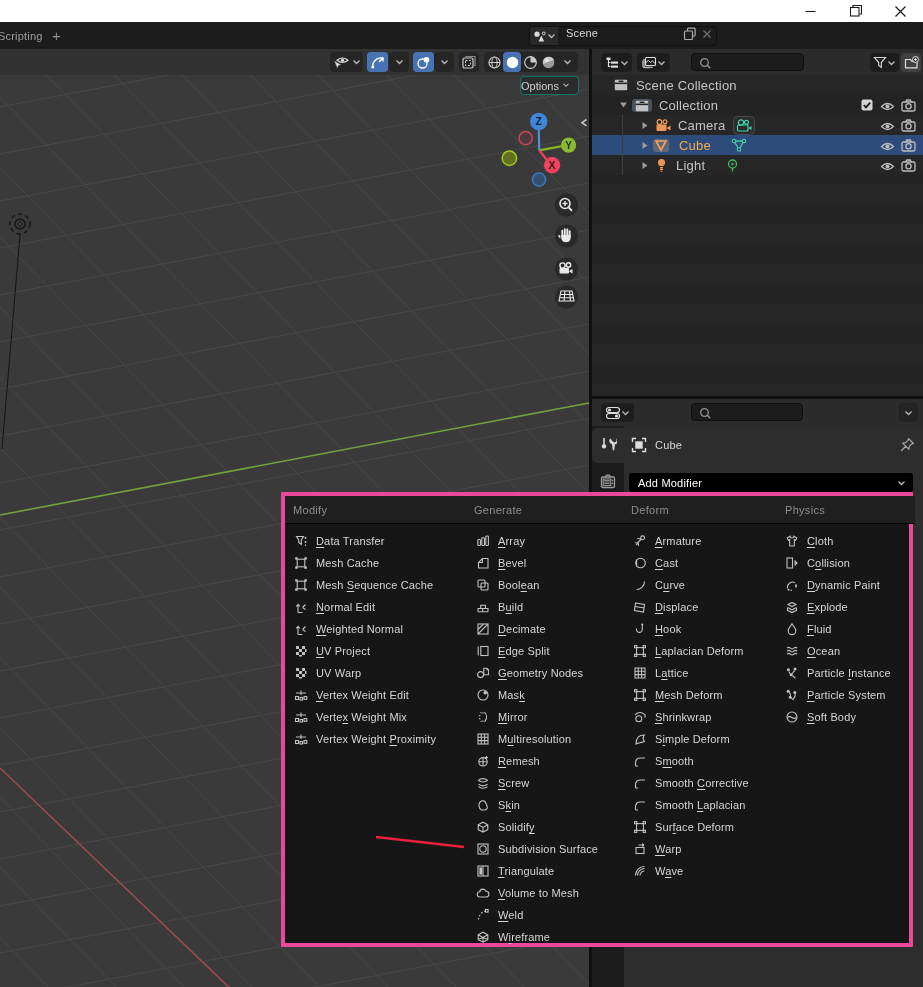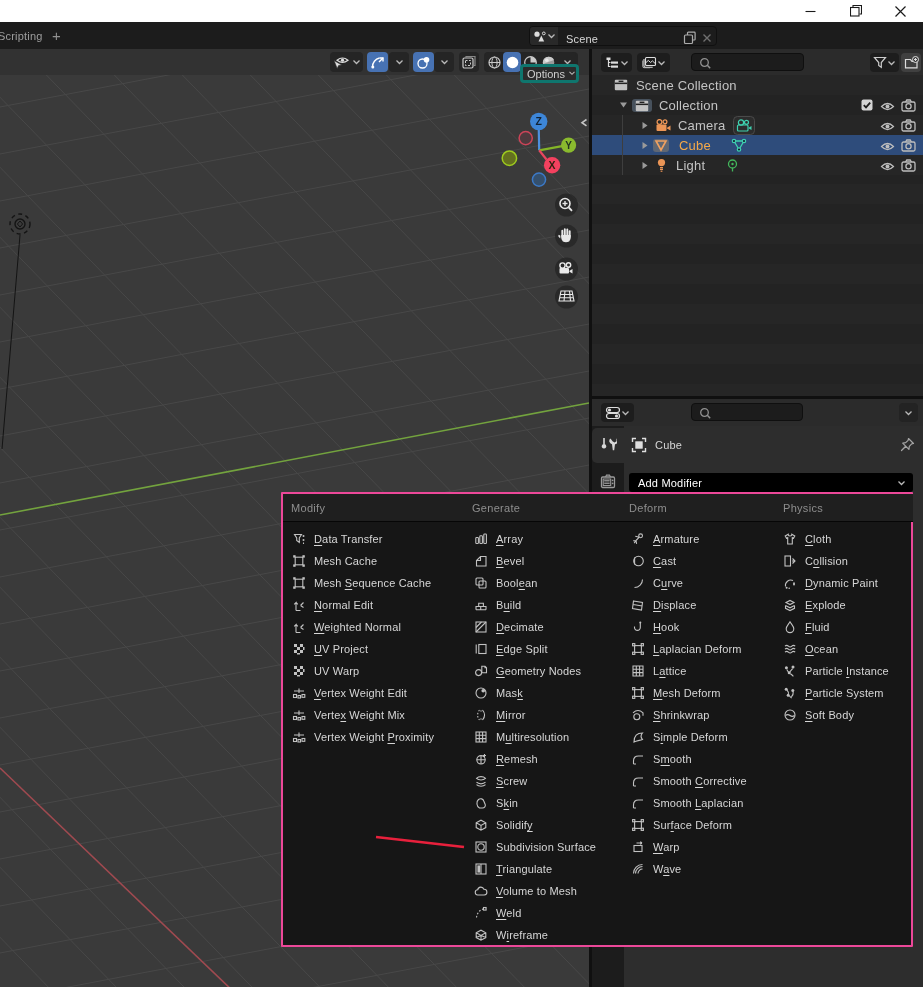--- a/index.html
+++ b/index.html
@@ -1,44 +1,44 @@
 <!DOCTYPE html>
 <html><head><meta charset="utf-8"><style>
 *{margin:0;padding:0;box-sizing:border-box;}
 html,body{width:923px;height:987px;overflow:hidden;background:#2d2d2d;
   font-family:"Liberation Sans",sans-serif;-webkit-font-smoothing:antialiased;}
 .abs{position:absolute;}
 #titlebar{position:absolute;left:0;top:0;width:923px;height:22px;background:#ffffff;}
 #topbar{position:absolute;left:0;top:22px;width:923px;height:27px;background:#1c1c1c;}
 .tabtxt{position:absolute;left:-2px;top:8px;font-size:11px;color:#9d9d9d;letter-spacing:0.2px;}
 .plus{position:absolute;left:52px;top:5px;font-size:15px;color:#909090;font-weight:400;}
-.selwidget{position:absolute;top:4px;height:20px;background:#1c1c1c;border:1px solid #101010;border-radius:4px;display:flex;align-items:flex-end;}
+.selwidget{position:absolute;top:4px;height:20px;background:#1c1c1c;border:1px solid #101010;border-radius:4px;display:flex;align-items:flex-start;}
 .selicon{width:28px;height:18px;background:#292929;border-radius:3px 0 0 3px;display:flex;align-items:center;justify-content:center;}
 .seltxt{font-size:11px;color:#d8d8d8;padding-left:8px;letter-spacing:0.2px;flex:1;}
 .selbtns{display:flex;align-items:center;padding-right:4px;}
 #vpheader{position:absolute;left:0;top:49px;width:589px;height:26px;background:#323232;}
 #vpsvg{position:absolute;left:0;top:49px;width:589px;height:938px;}
 .hbox{position:absolute;top:3px;height:20px;background:#252525;border-radius:4px;display:flex;align-items:center;justify-content:center;}
 .hbox.blue{background:#4772b3;}
-#optionsbtn{position:absolute;left:520px;top:64px;width:59px;height:19px;background:#2b2b2b;border:3px solid #0f766e;border-radius:4px;color:#cfcfcf;font-size:11px;display:flex;align-items:center;justify-content:flex-end;}
+#optionsbtn{position:absolute;left:520px;top:76px;width:59px;height:19px;background:#2b2b2b;border:1px solid #0f766e;border-radius:4px;color:#cfcfcf;font-size:11px;display:flex;align-items:center;justify-content:flex-start;}
 #rightsep{position:absolute;left:589px;top:49px;width:3px;height:938px;background:#101010;}
 #outliner{position:absolute;left:592px;top:49px;width:331px;height:347px;background:#232323;}
 #outlhdr{position:absolute;left:0;top:0;width:331px;height:26px;background:#2b2b2b;}
 .obtn{position:absolute;top:4px;height:19px;background:#1d1d1d;border-radius:4px;display:flex;align-items:center;}
 .searchbox{position:absolute;top:4px;height:18px;background:#1c1c1c;border:1px solid #0f0f0f;border-radius:4px;}
 .orow{position:absolute;left:0;width:331px;height:20px;display:flex;align-items:center;font-size:13px;color:#c3c3c3;}
 .orow .lbl{letter-spacing:0.2px;}
 #hsep{position:absolute;left:592px;top:396px;width:331px;height:3px;background:#101010;}
 #props{position:absolute;left:592px;top:399px;width:331px;height:588px;background:#2d2d2d;}
 #prophdr{position:absolute;left:0;top:0;width:331px;height:27px;background:#2b2b2b;}
 #tabstrip{position:absolute;left:0;top:27px;width:32px;height:561px;background:#1c1c1c;}
 #modtab{position:absolute;left:0;top:29px;width:32px;height:35px;background:#2d2d2d;border-radius:5px 0 0 5px;}
 #addmod{position:absolute;left:37px;top:74px;width:284px;height:19px;background:#000000;border-radius:3px;display:flex;align-items:center;}
 #addmod .am-t{color:#ffffff;font-size:11px;padding-left:9px;letter-spacing:0.2px;flex:1 1 auto;}
-#menu{position:absolute;left:281px;top:492px;width:632px;height:455px;background:#161616;border:2px solid #ec4899;border-radius:1px;}
+#menu{position:absolute;left:281px;top:492px;width:632px;height:455px;background:#161616;border:4px solid #ec4899;border-radius:1px;}
 #menuhdr{position:absolute;left:0;top:0;width:630px;height:28px;background:#1f1f1f;border-bottom:1px solid #060606;}
 .mhead{position:absolute;top:8px;font-size:11px;color:#8e8e8e;letter-spacing:0.3px;}
 .mcol{position:absolute;top:34px;}
 .mitem{height:22px;display:flex;align-items:center;}
 .mitem svg{flex:0 0 14px;margin-right:8px;}
 .mitem .t{font-size:11px;color:#d6d6d6;letter-spacing:0.15px;white-space:nowrap;}
 u{text-decoration:underline;text-underline-offset:1.5px;}
 .winicons{position:absolute;right:0;top:0;height:22px;display:flex;}
 .winbtn{width:45px;height:22px;display:flex;align-items:center;justify-content:center;}
 </style></head><body>

